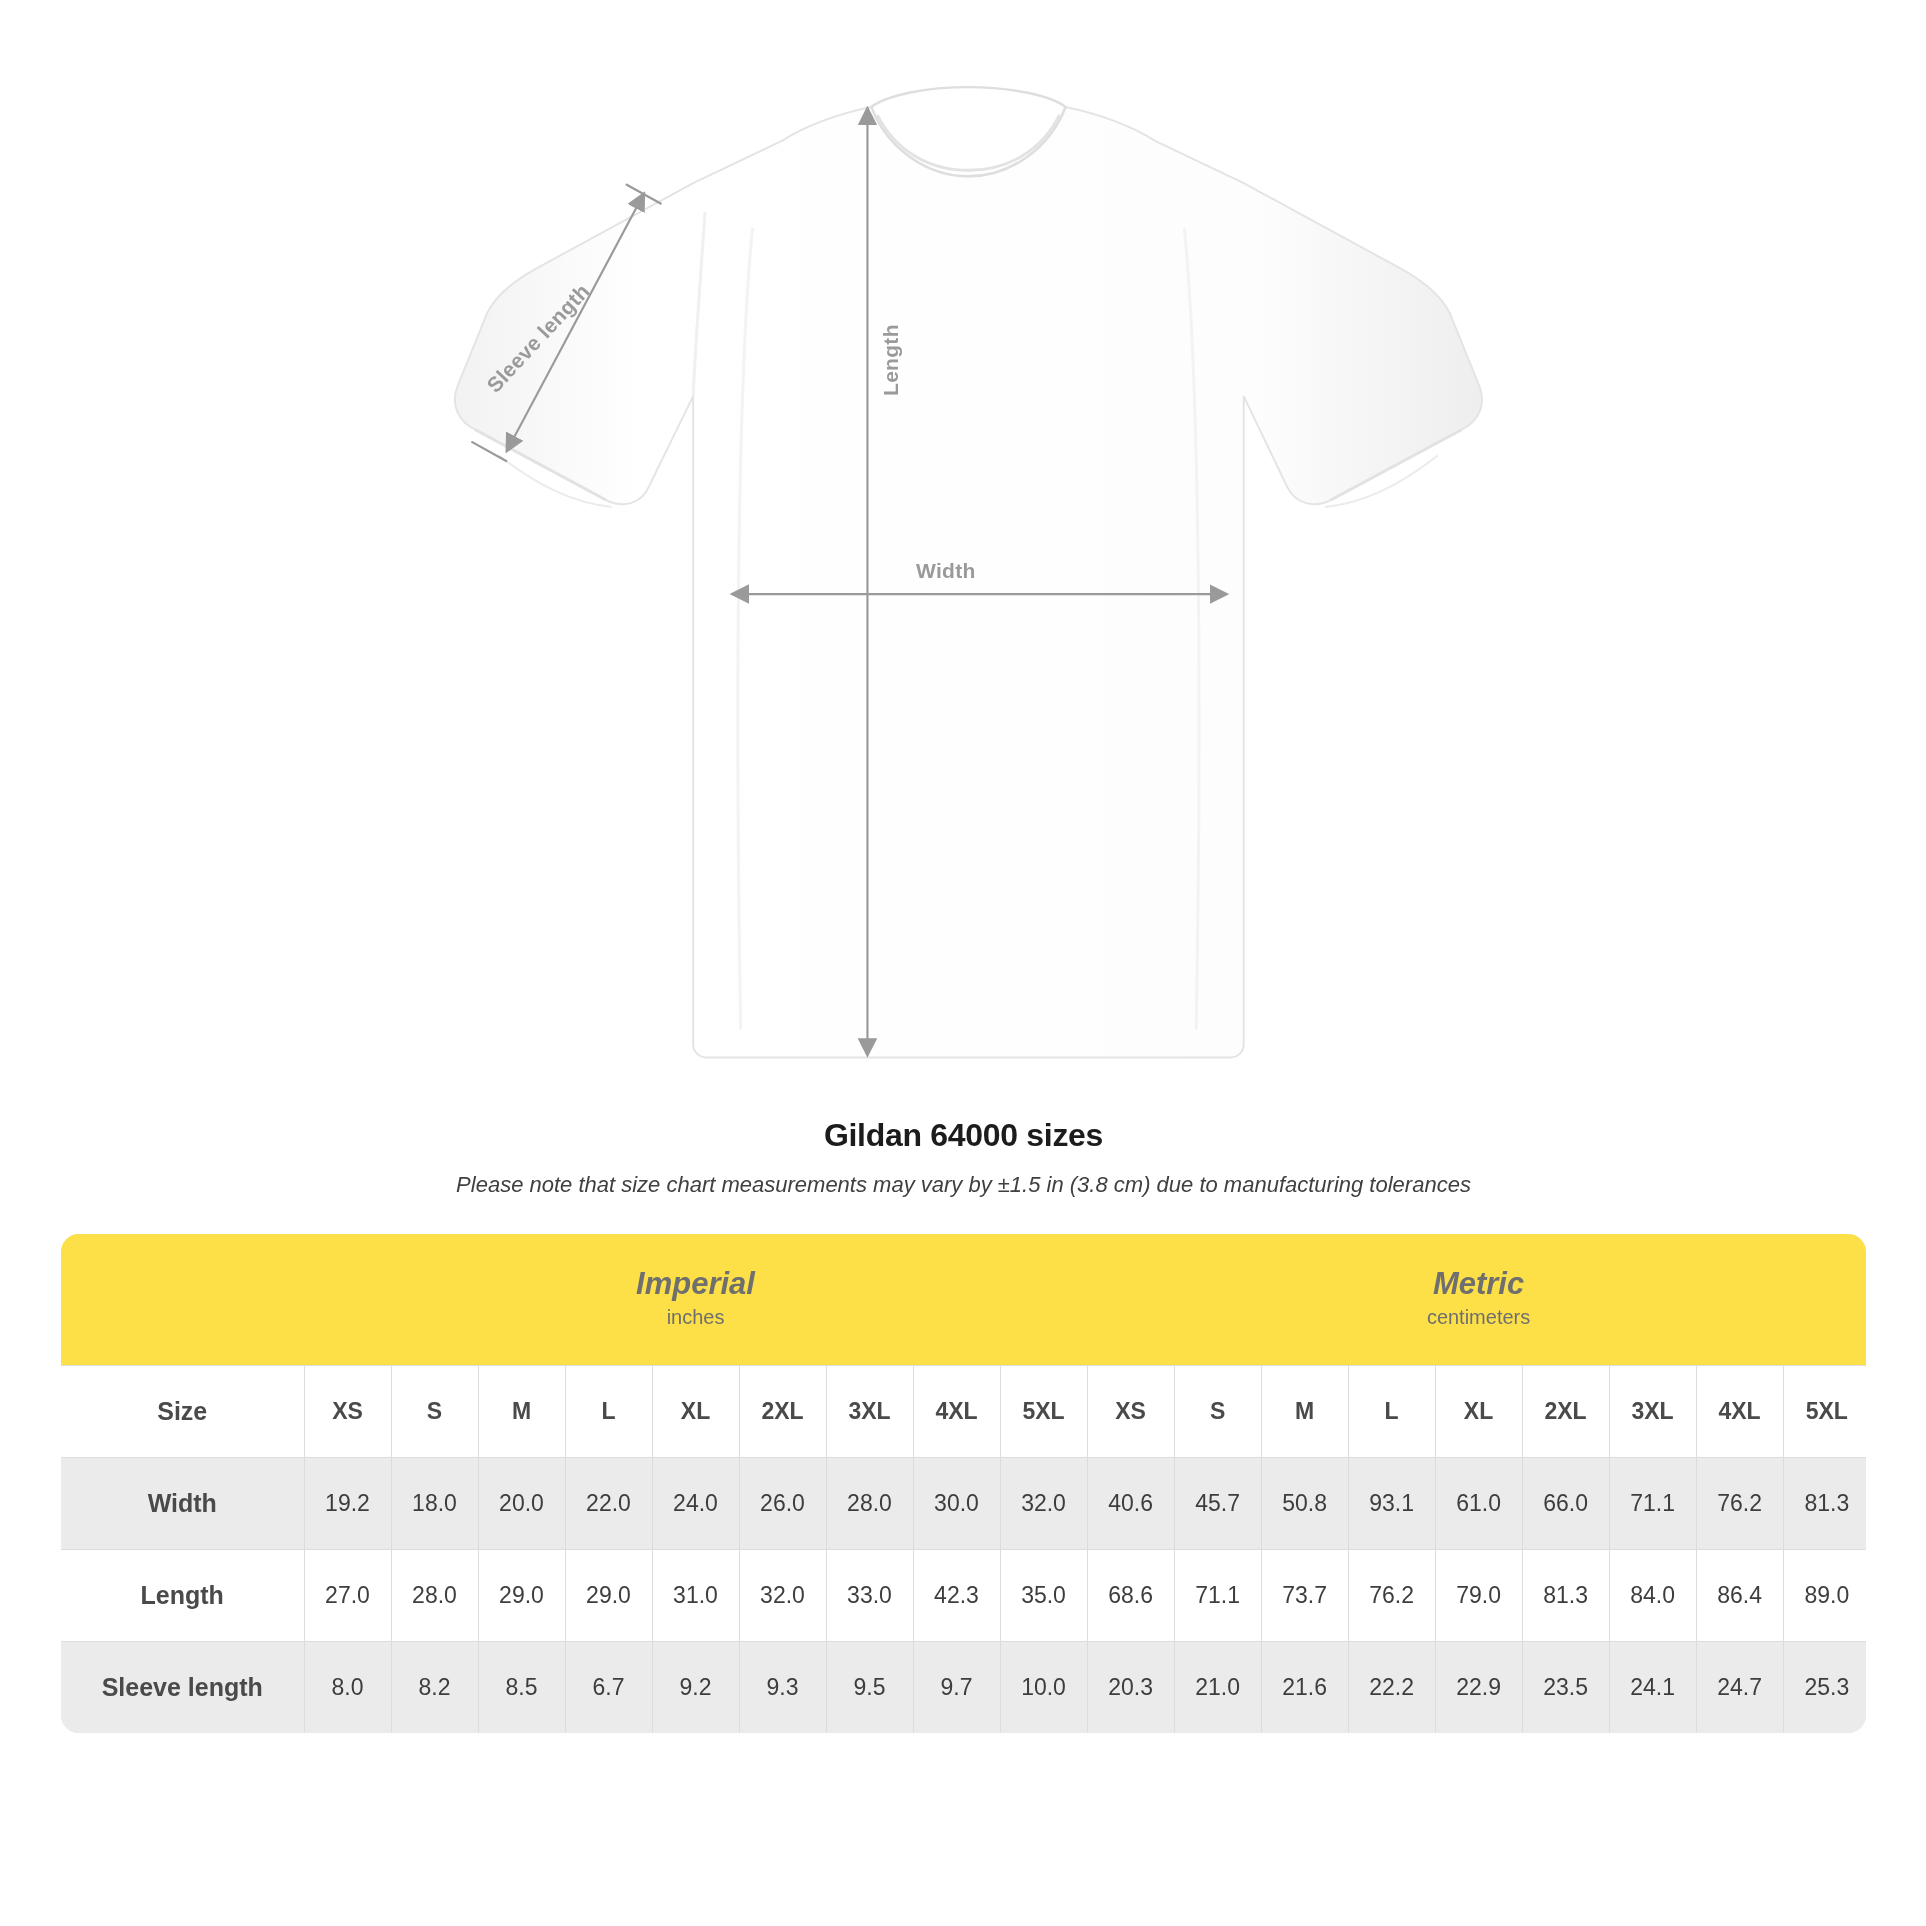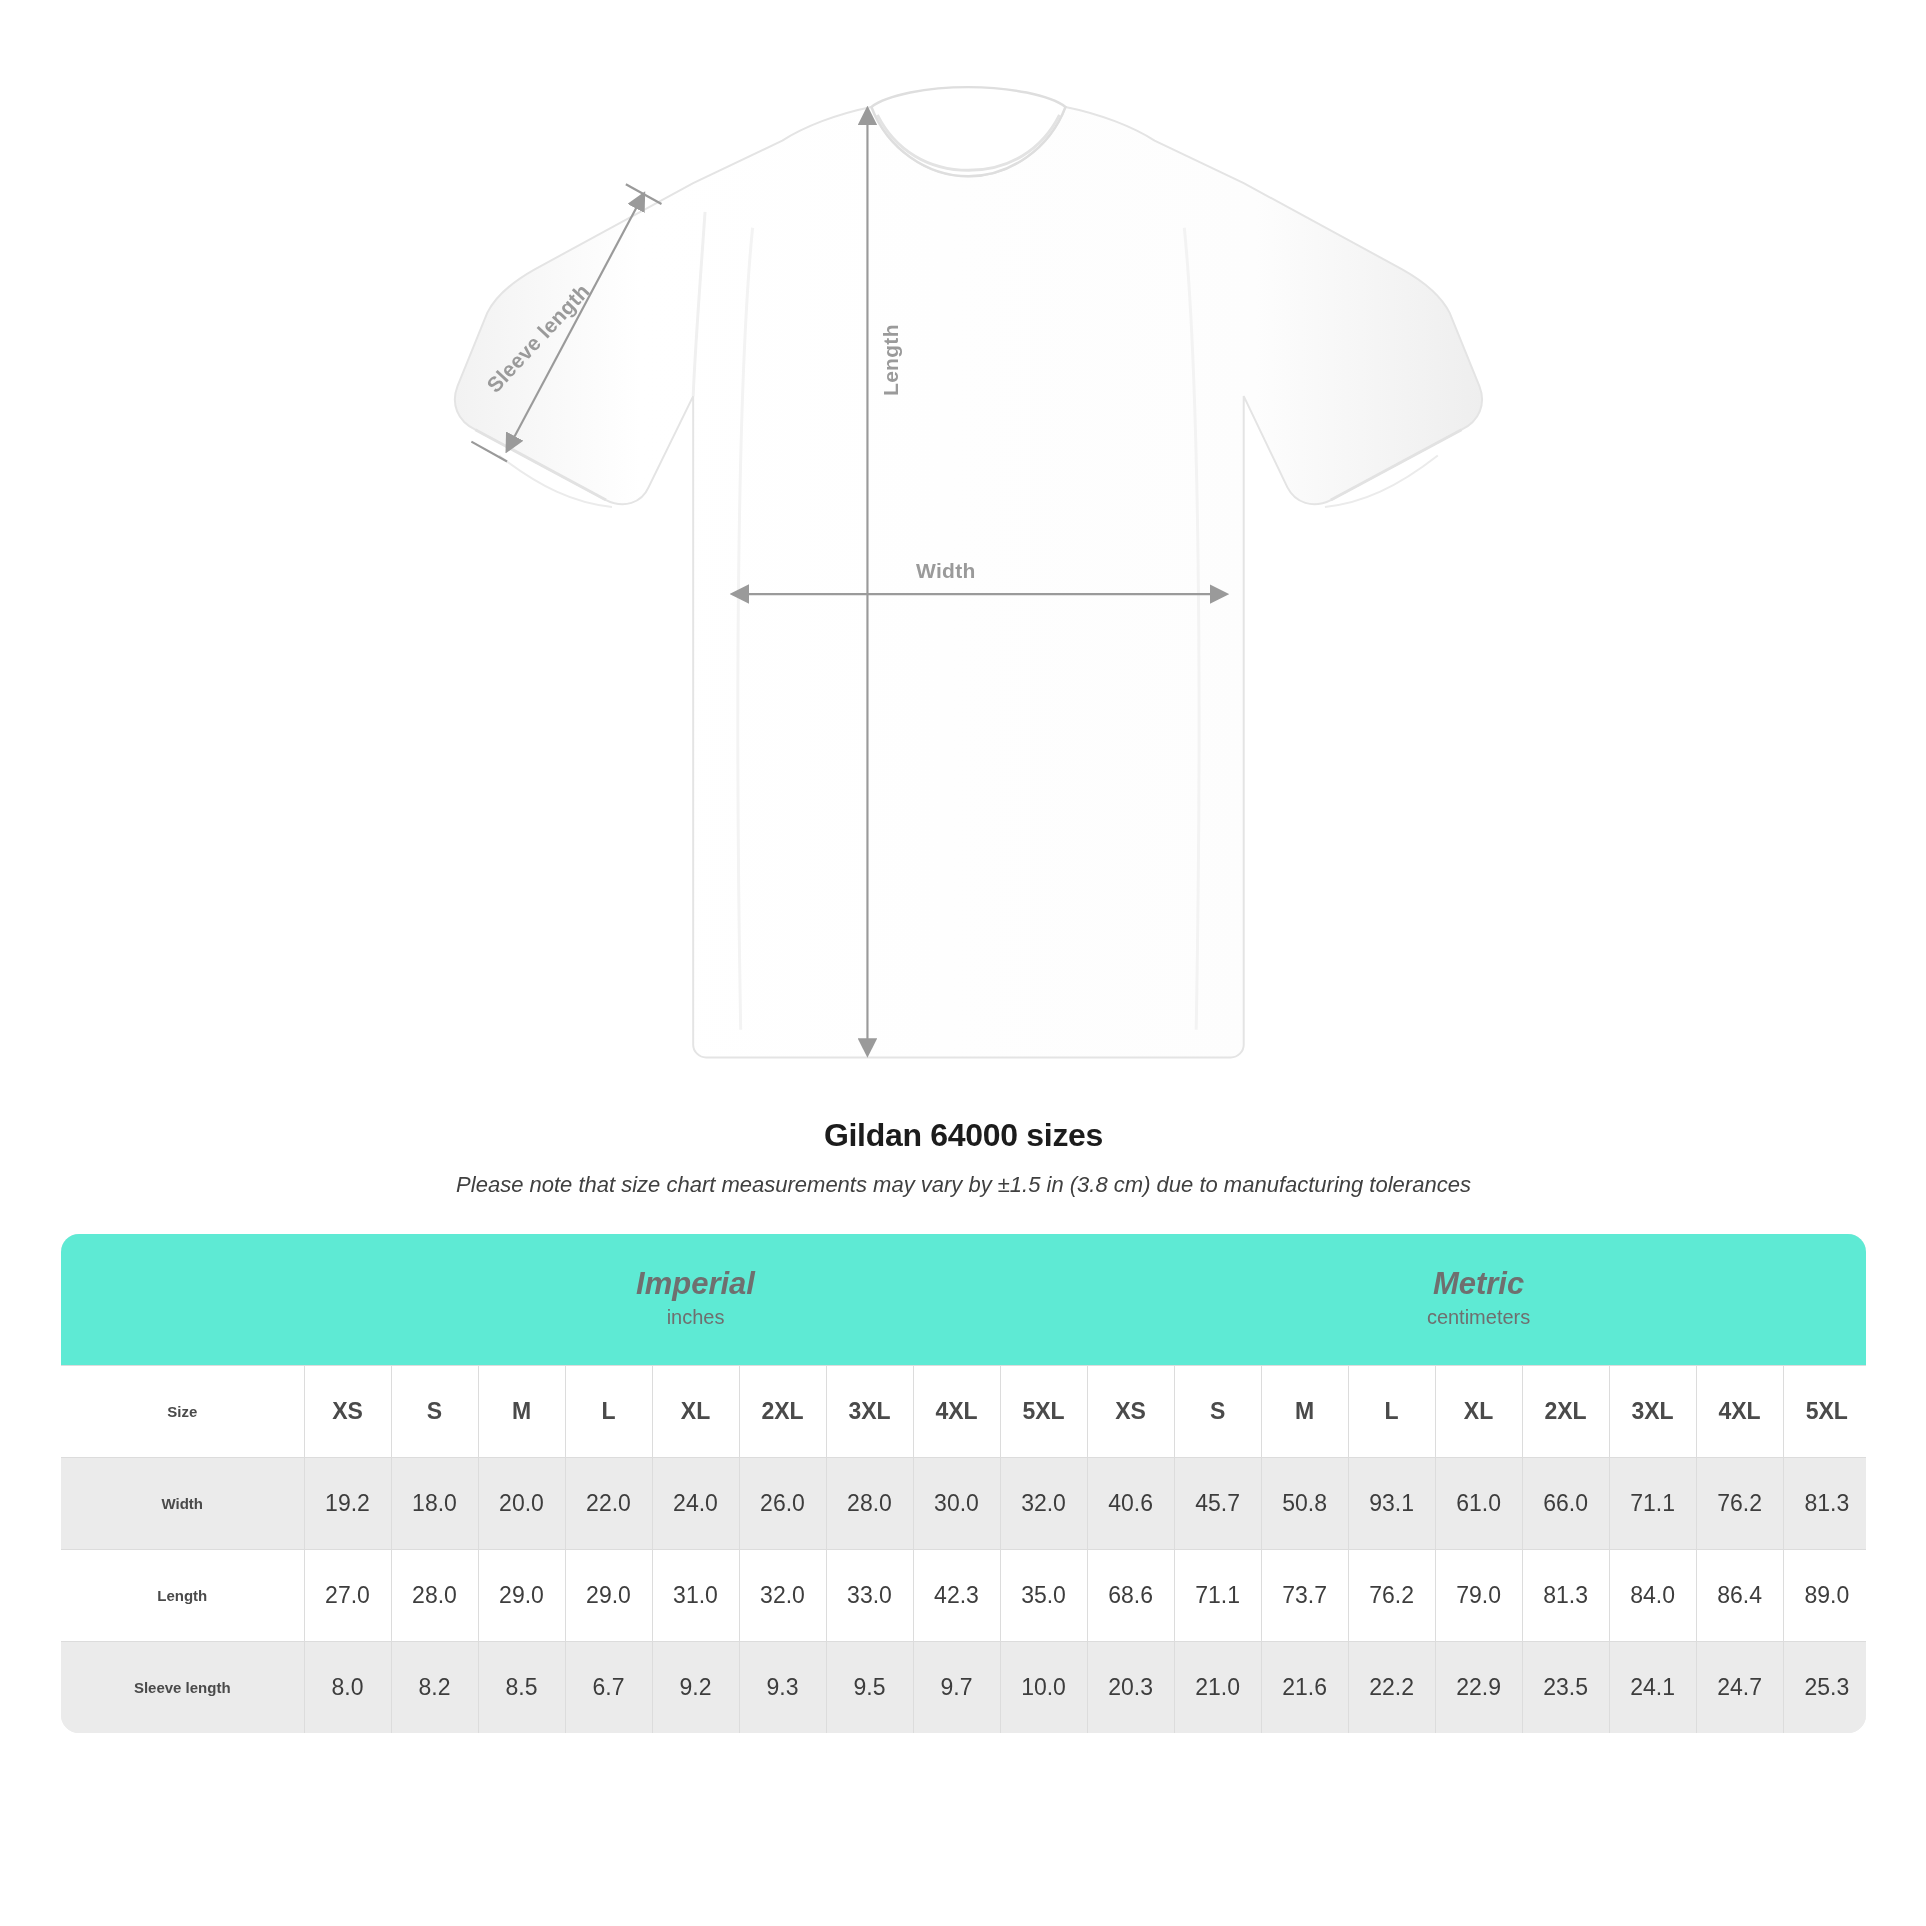--- a/index.html
+++ b/index.html
@@ -89,38 +89,38 @@
     table-layout: fixed;
   }
   table.size-table td, table.size-table th {
     padding: 0;
     margin: 0;
   }
   .sys-header td {
     height: 131px;
     text-align: center;
     vertical-align: middle;
-    background: #5eead4;
+    background: #fde047;
     border: none;
   }
   .sys-name {
     font-size: 31px;
     font-weight: bold;
     font-style: italic;
     color: #6f6f6f;
     line-height: 1.15;
   }
   .sys-unit {
     font-size: 20px;
     color: #6f6f6f;
     line-height: 1.6;
   }
 
   .row-label {
-    font-size: 15px;
+    font-size: 25px;
     font-weight: bold;
     color: #4a4a4a;
     text-align: center;
     vertical-align: middle;
     height: 91px;
   }
   .cell {
     font-size: 23px;
     color: #3d3d3d;
     text-align: center;

